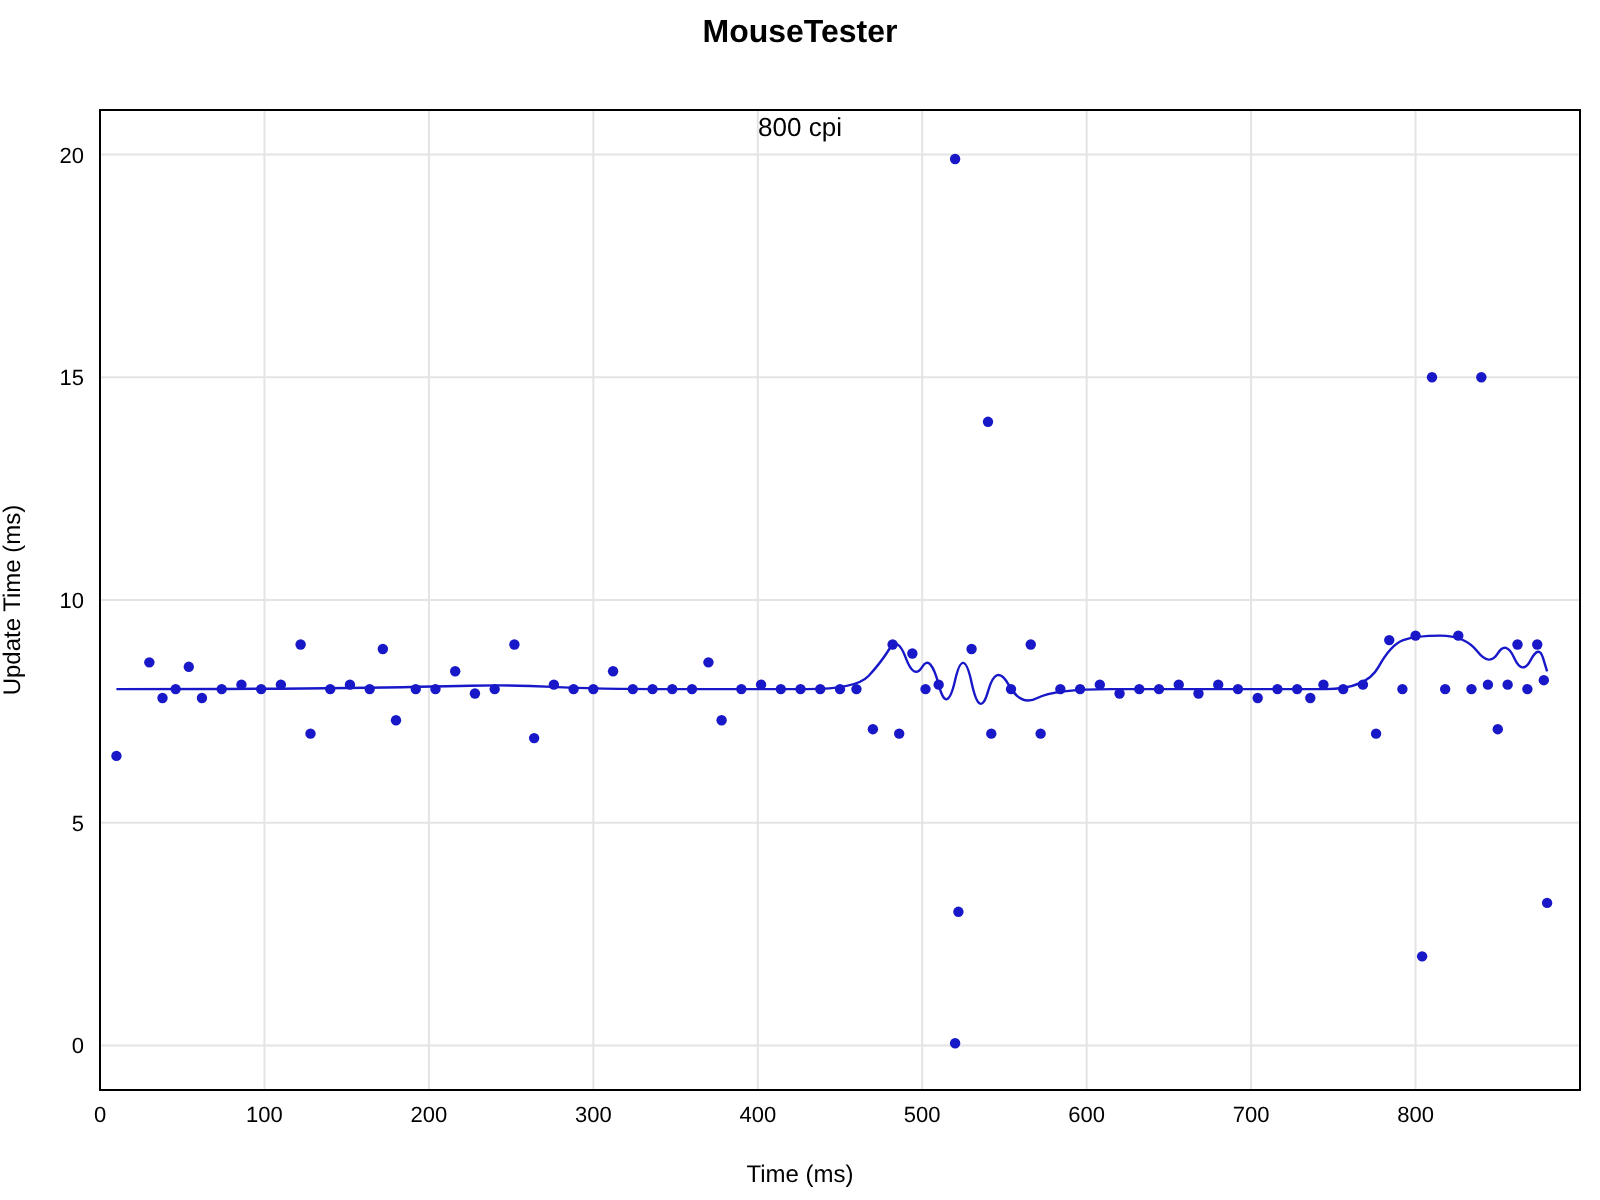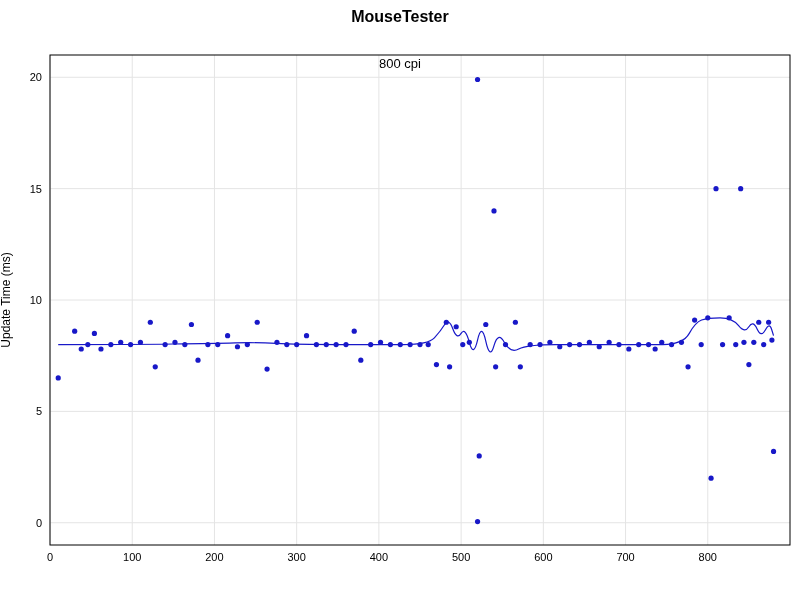--- a/index.html
+++ b/index.html
@@ -82,20 +82,21 @@
     stroke-width: 1.2;
   }
 </style>
 </head>
 <body>
 
 <div class="chart-wrap">
   <div class="title">MouseTester</div>
   <div class="subtitle">800 cpi</div>
   <div class="ylabel">Update Time (ms)</div>
+  <div class="xlabel">Time (ms)</div>
   <svg class="plot">
       <line x1="50" y1="55" x2="50" y2="545" class="grid-line"></line>
       <text x="50" y="561" text-anchor="middle" class="tick-label">0</text>
       <line x1="132.22222222222223" y1="55" x2="132.22222222222223" y2="545" class="grid-line"></line>
       <text x="132.22222222222223" y="561" text-anchor="middle" class="tick-label">100</text>
       <line x1="214.44444444444443" y1="55" x2="214.44444444444443" y2="545" class="grid-line"></line>
       <text x="214.44444444444443" y="561" text-anchor="middle" class="tick-label">200</text>
       <line x1="296.66666666666663" y1="55" x2="296.66666666666663" y2="545" class="grid-line"></line>
       <text x="296.66666666666663" y="561" text-anchor="middle" class="tick-label">300</text>
       <line x1="378.88888888888886" y1="55" x2="378.88888888888886" y2="545" class="grid-line"></line>

